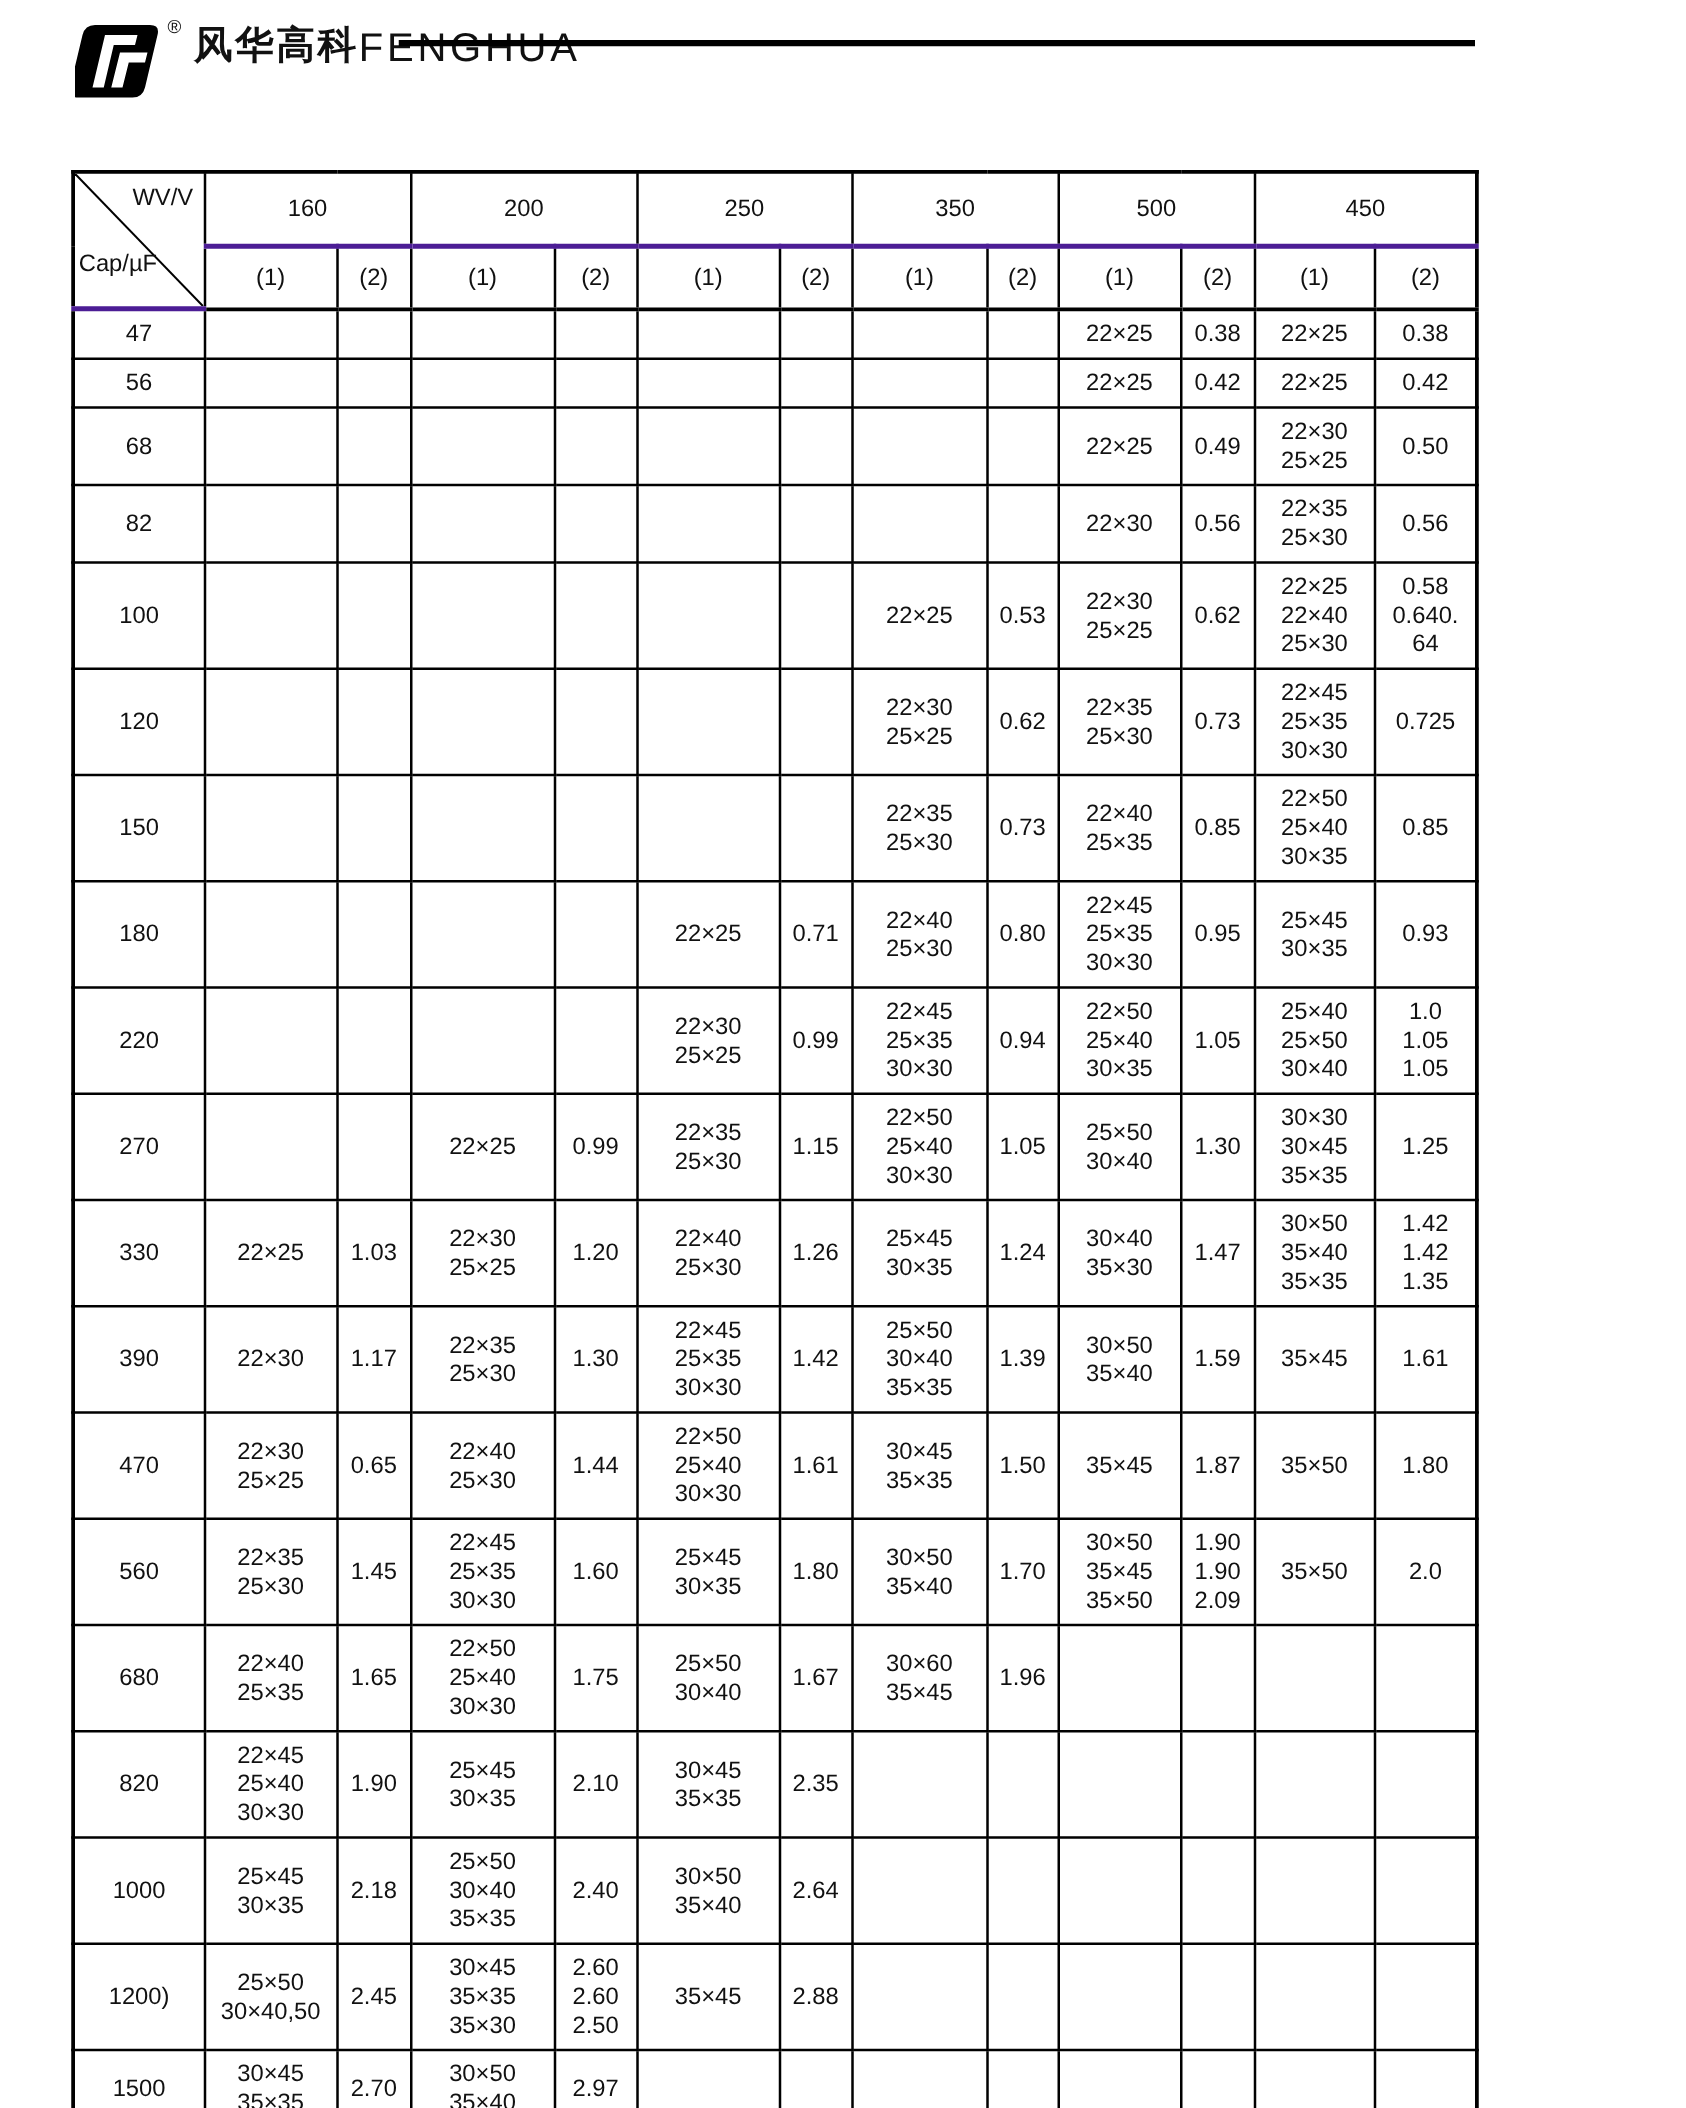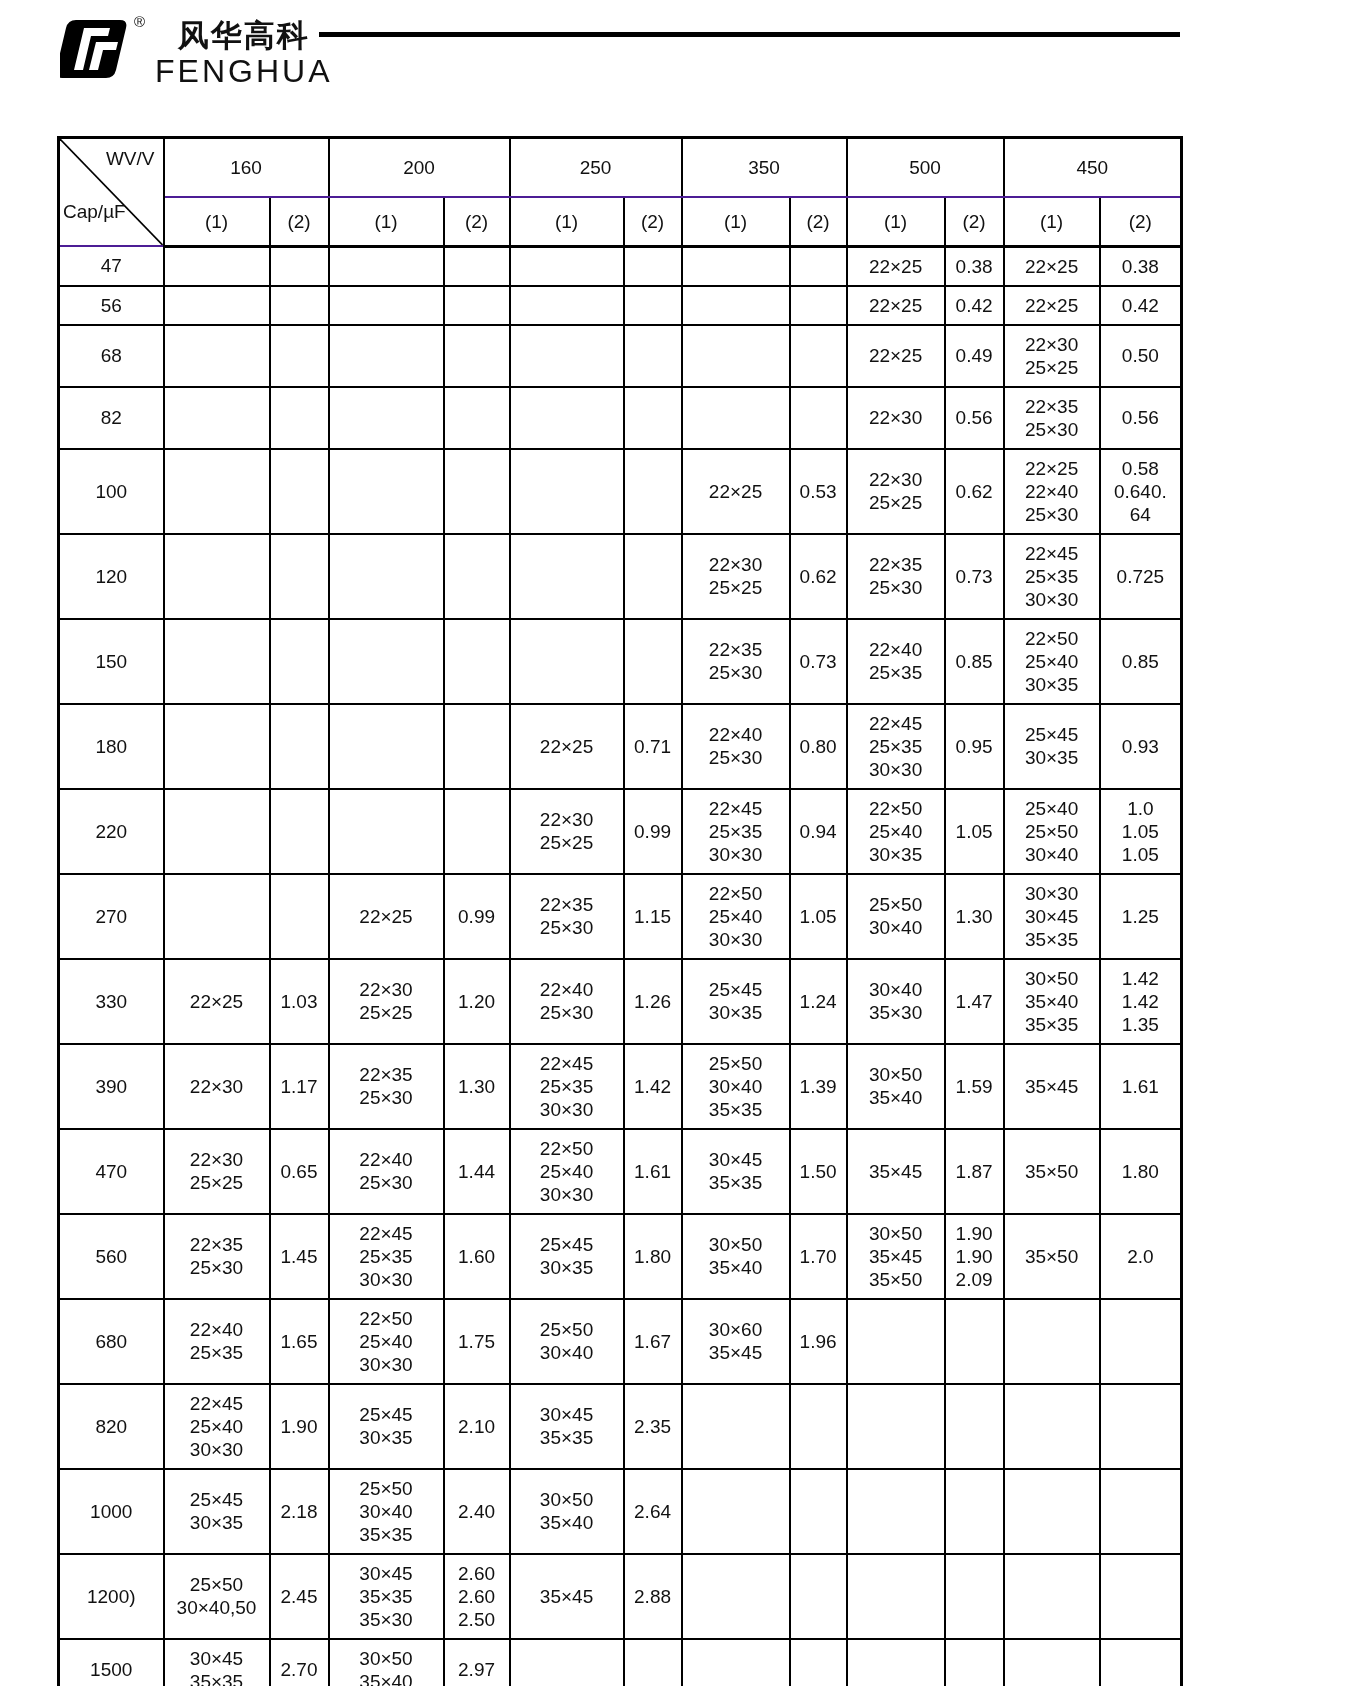--- a/index.html
+++ b/index.html
@@ -9,42 +9,42 @@
     color:#111;
     -webkit-font-smoothing:antialiased;
   }
   .page{padding:14px 0 0 57px;width:1123px;}
 
   
   .hdr{position:relative;height:100px;}
   .brand{position:absolute;left:3px;top:0;display:flex;align-items:flex-start;}
   .brand .mark{width:72px;height:62px;margin-top:4px;}
   .brand .reg{font-size:15px;margin:0 10px 0 2px;line-height:1;}
-  .brand .names{display:flex;flex-direction:column;margin-top:6px;text-align:center;}
+  .brand .names{display:flex;flex-direction:row;margin-top:6px;}
   .brand .cn{font-size:31px;font-weight:bold;letter-spacing:2px;line-height:1.05;}
   .brand .en{font-size:32px;font-weight:normal;letter-spacing:3px;line-height:1.15;}
   .titlewrap{position:absolute;left:262px;right:0;top:6px;text-align:right;}
   .doc-title{font-size:28px;font-weight:bold;letter-spacing:.5px;padding-right:14px;}
   .title-rule{margin-top:12px;height:5px;background:#000;}
 
   
   table.spec{
     border-collapse:collapse;table-layout:fixed;width:1123px;
     margin-top:22px;border:3px solid #000;
   }
   table.spec th, table.spec td{
     border:2px solid #000;
     text-align:center;vertical-align:middle;
     font-size:19px;line-height:23px;
     padding:7px 2px;
     white-space:pre-line;
     overflow:hidden;
   }
   table.spec thead th{font-weight:normal;}
-  table.spec thead tr.grp th{height:42px;border-bottom:2px solid #4c1d95;}
+  table.spec thead tr.grp th{height:42px;border-bottom:4px solid #4c1d95;}
   table.spec thead tr.sub th{height:32px;border-bottom:3px solid #000;}
   .corner{position:relative;padding:0;}
   .corner svg{position:absolute;inset:0;width:100%;height:100%;}
   .corner .tr{position:absolute;top:8px;right:8px;font-size:19px;}
   .corner .bl{position:absolute;bottom:22px;left:3px;font-size:19px;}
   td.cap-cell{font-size:19px;margin-top:24px;}
 </style>
 </head>
 <body>
 

